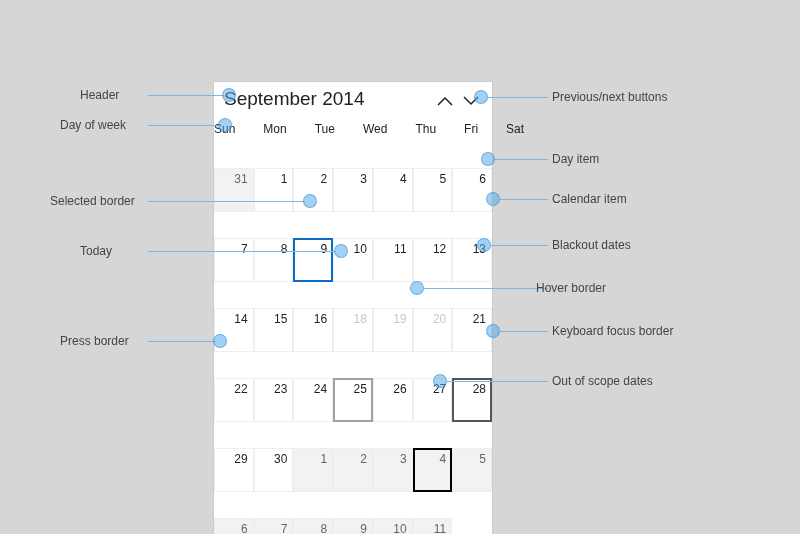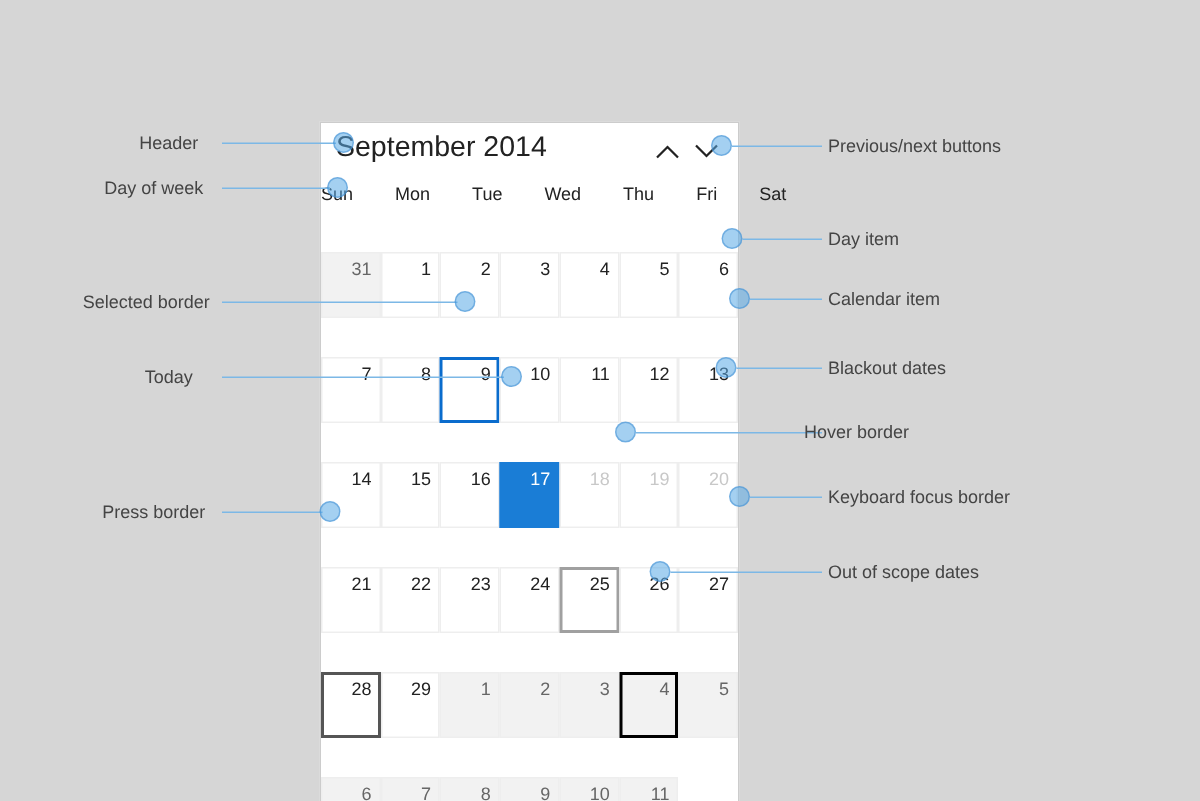--- a/index.html
+++ b/index.html
@@ -86,21 +86,21 @@
     background: #7cb8e6;
     z-index: 15;
   }
   .callout-label {
     position: absolute;
     font-size: 12px;
     color: #444;
     z-index: 20;
     white-space: nowrap;
   }
-  .label-left { text-align: center; }
+  .label-left { text-align: left; }
 </style>
 </head>
 <body>
 
 <div class="calendar">
   <div class="cal-header">
     <span class="cal-title">September 2014</span>
     <span class="nav-btn">
       <svg width="16" height="10" viewBox="0 0 16 10">
           <path d="M1 9 L8 2 L15 9" stroke="#222" stroke-width="1.5" fill="none"></path>
@@ -132,33 +132,33 @@
       <div class="cell">7</div>
       <div class="cell">8</div>
       <div class="cell selected">9</div>
       <div class="cell">10</div>
       <div class="cell">11</div>
       <div class="cell">12</div>
       <div class="cell">13</div>
       <div class="cell">14</div>
       <div class="cell">15</div>
       <div class="cell">16</div>
-      <div class="cell today">17</div>
       <div class="cell blackout">18</div>
       <div class="cell blackout">19</div>
       <div class="cell blackout">20</div>
       <div class="cell">21</div>
       <div class="cell">22</div>
       <div class="cell">23</div>
       <div class="cell">24</div>
       <div class="cell hover">25</div>
       <div class="cell">26</div>
       <div class="cell">27</div>
       <div class="cell press">28</div>
       <div class="cell">29</div>
+      <div class="cell">30</div>
       <div class="cell out">1</div>
       <div class="cell out">2</div>
       <div class="cell out">3</div>
       <div class="cell out focus">4</div>
       <div class="cell out">5</div>
       <div class="cell out">6</div>
       <div class="cell out">7</div>
       <div class="cell out">8</div>
       <div class="cell out">9</div>
       <div class="cell out">10</div>

